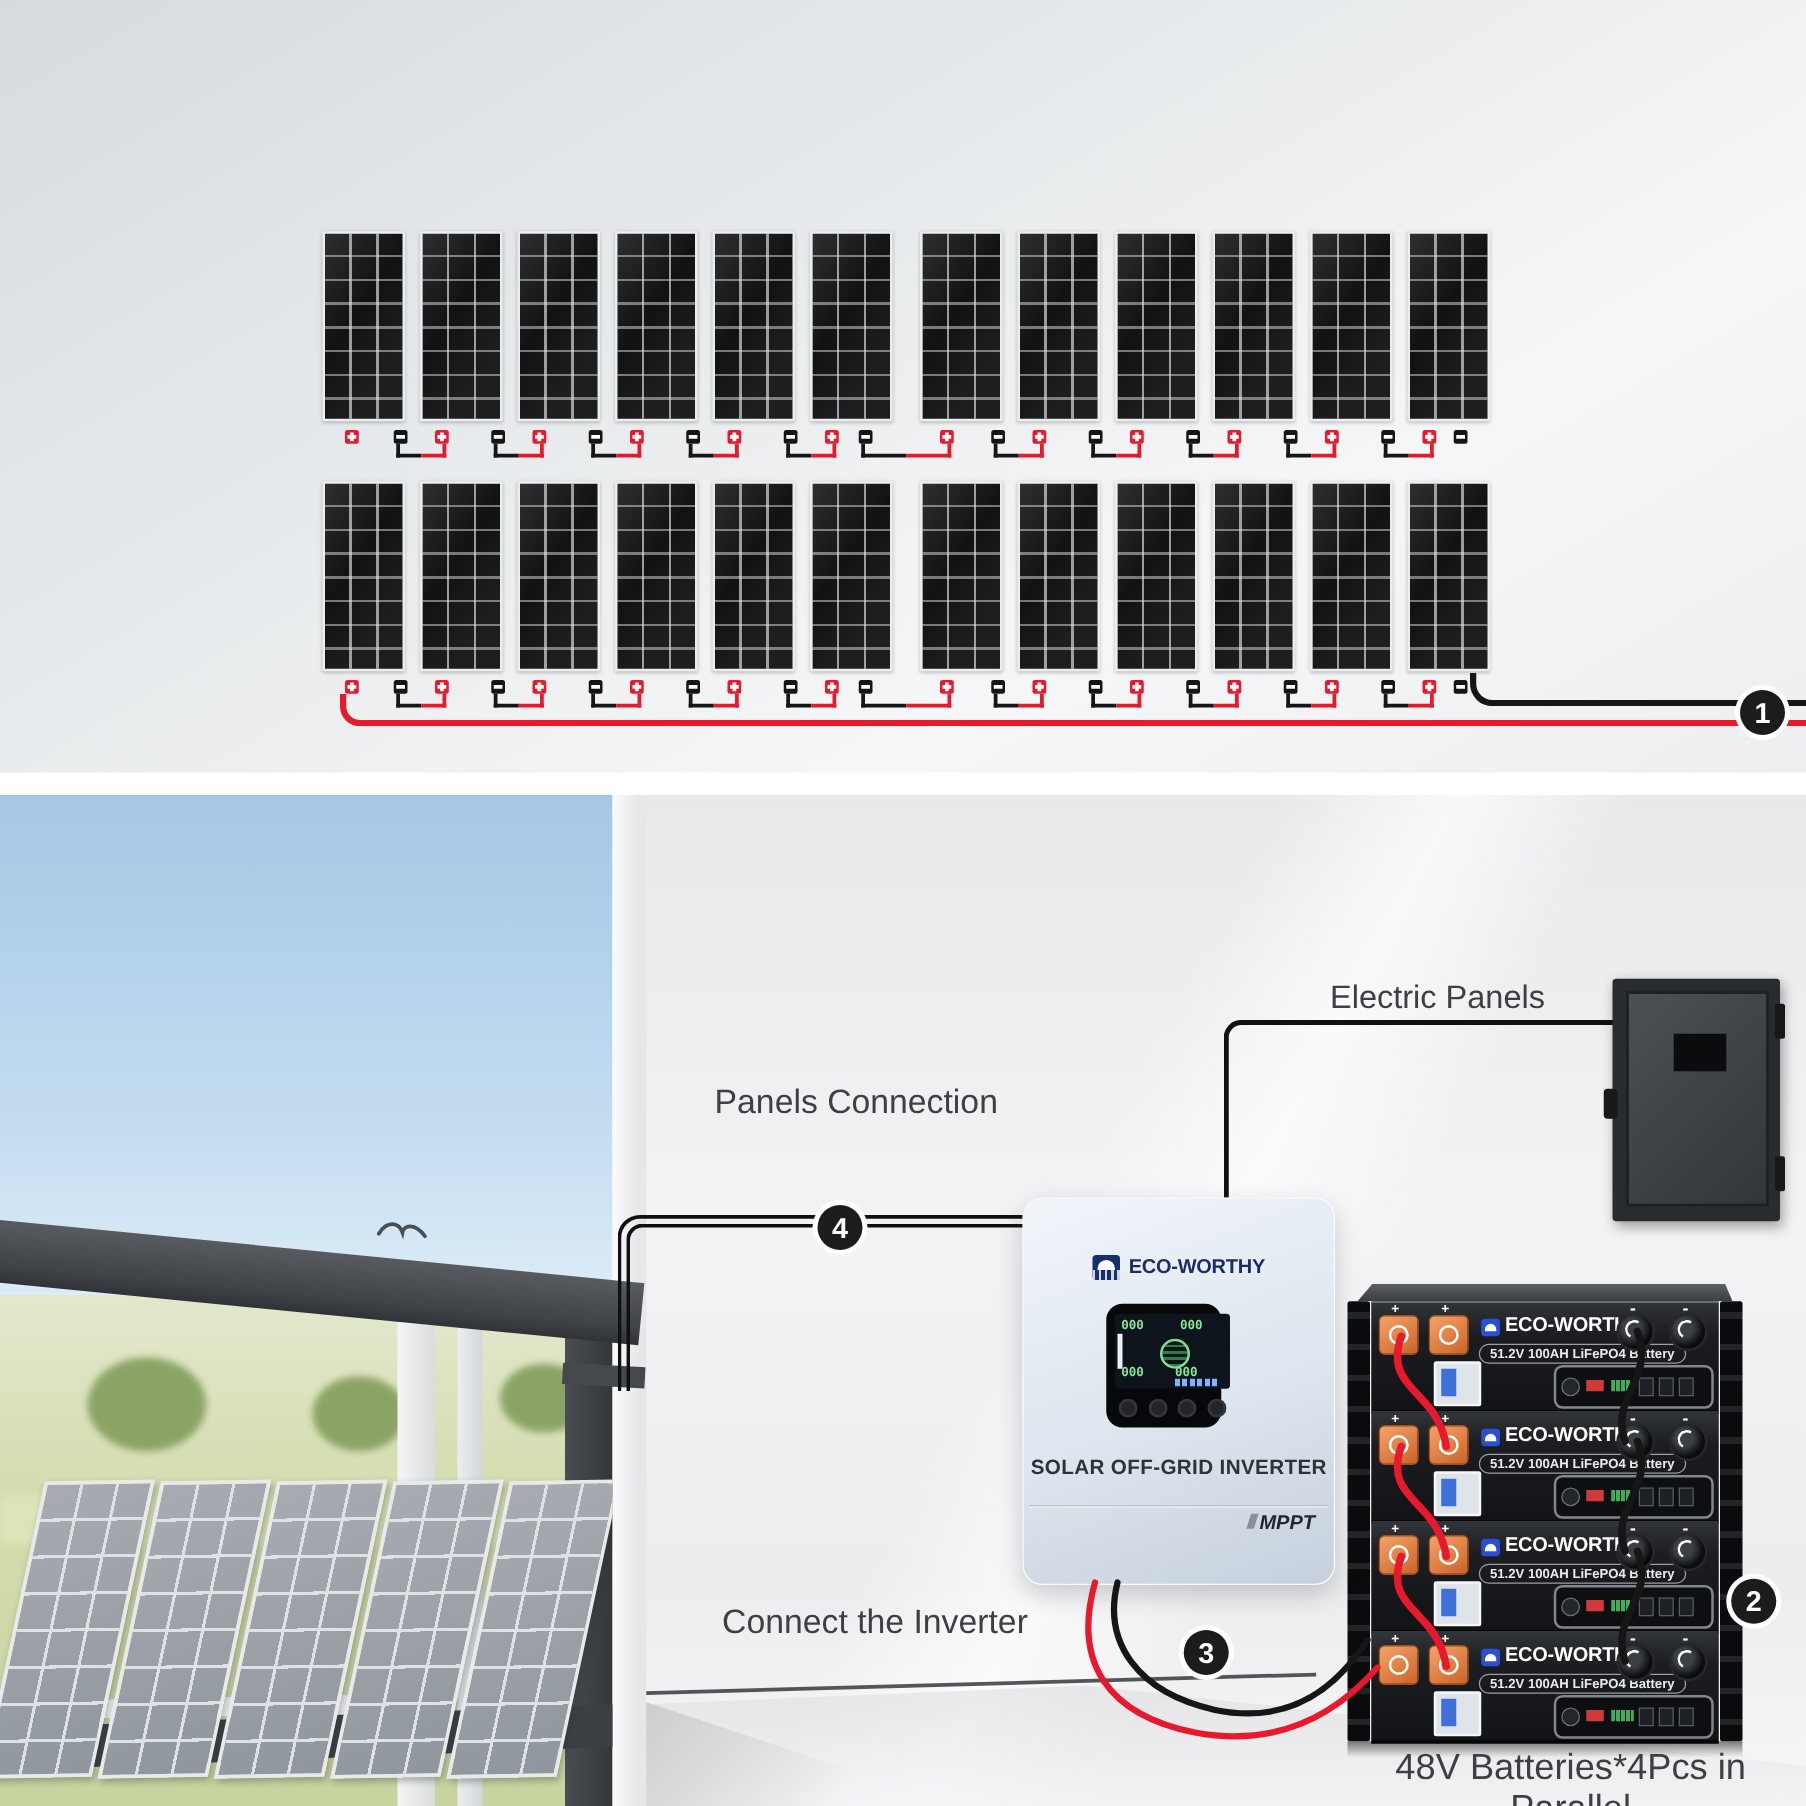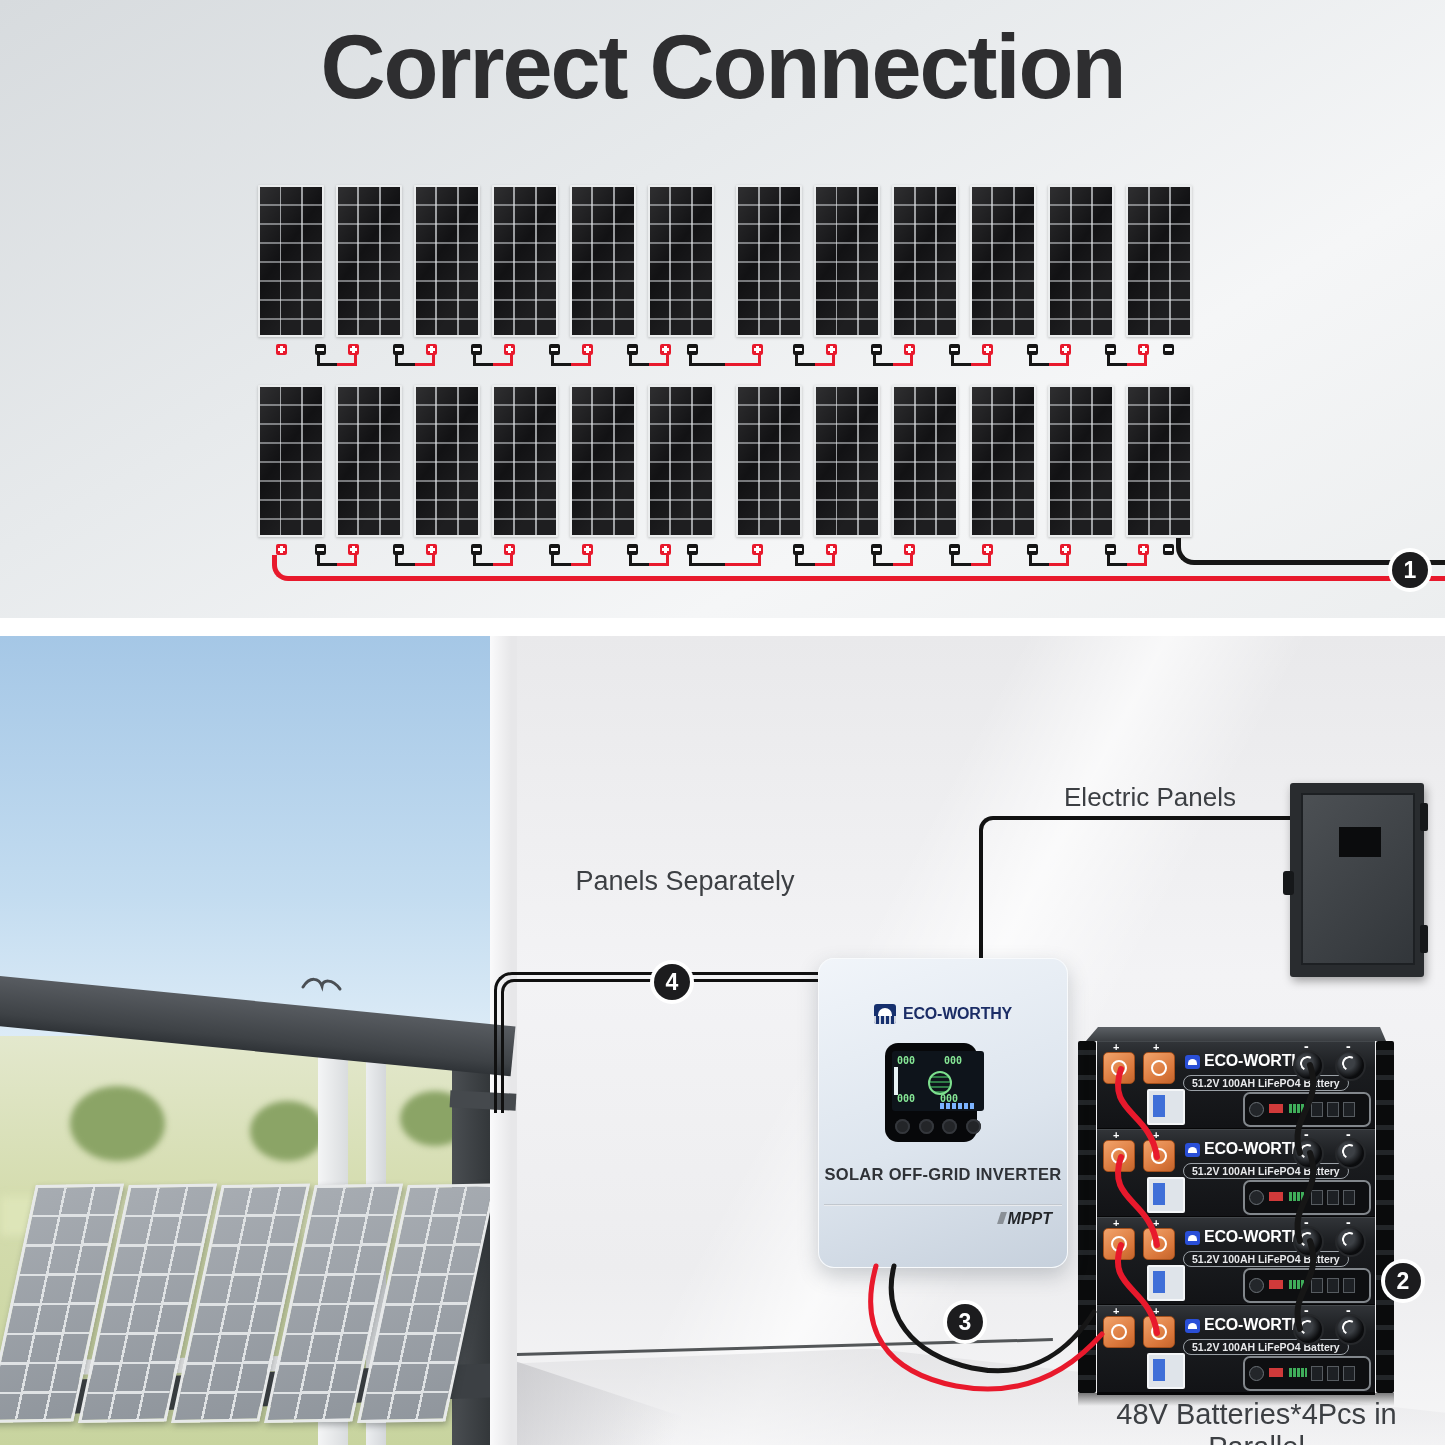--- a/index.html
+++ b/index.html
@@ -169,21 +169,20 @@
     background:linear-gradient(180deg,rgba(0,0,0,.5),rgba(0,0,0,0));}
   svg.cables{position:absolute;left:0;top:0;z-index:30;pointer-events:none;}
   .bird{position:absolute;z-index:5;}
 </style>
 </head>
 <body>
 
 <div class="stage">
 
   <div class="top-sec">
-    <div class="title">Correct Connection</div>
     <div id="panel-field">
         <div class="sp" style="left: 258px; top: 185px;"></div>
         <div class="sp" style="left: 336px; top: 185px;"></div>
         <div class="sp" style="left: 414px; top: 185px;"></div>
         <div class="sp" style="left: 492px; top: 185px;"></div>
         <div class="sp" style="left: 570px; top: 185px;"></div>
         <div class="sp" style="left: 648px; top: 185px;"></div>
         <div class="sp" style="left: 736px; top: 185px;"></div>
         <div class="sp" style="left: 814px; top: 185px;"></div>
         <div class="sp" style="left: 892px; top: 185px;"></div>
@@ -423,23 +422,24 @@
       </div>
   </div>
   <div class="pergola"></div>
   <div class="rail-cap"></div>
 
   <div class="pair-outer"></div>
   <div class="pair-inner"></div>
   <div class="ep-wire"></div>
 
   <div class="lbl lbl-sets">
-    <div>Panels Separately</div>
+    <div>Panels Connection</div>
   </div>
   <div class="lbl lbl-ep">Electric Panels</div>
+  <div class="lbl lbl-ci">Connect the Inverter</div>
   <div class="lbl lbl-bat">48V Batteries*4Pcs in Parallel</div>
 
   <div class="inverter">
     <div class="inv-logo">
       <span class="inv-logo-icon"></span>
       <span class="inv-brand">ECO-WORTHY</span>
     </div>
     <div class="screen">
       <div class="lcd">
         <span style="left:5px;top:4px;">000</span>

